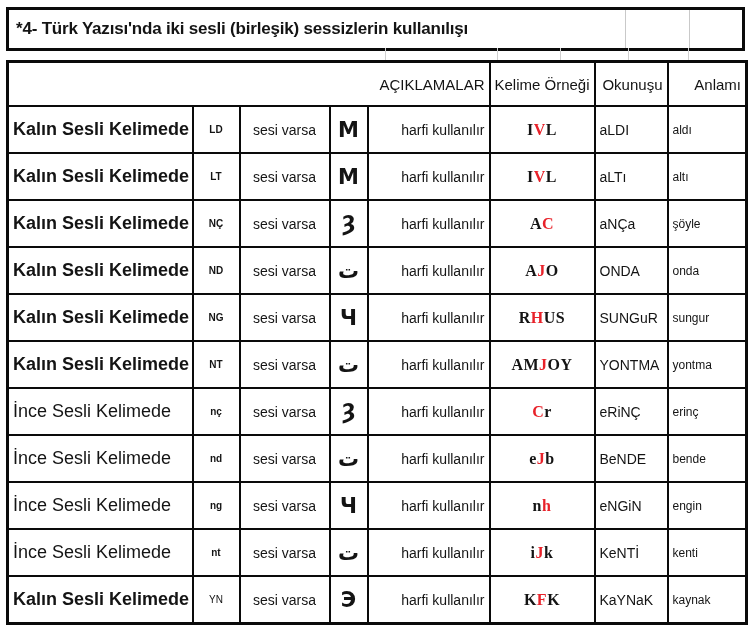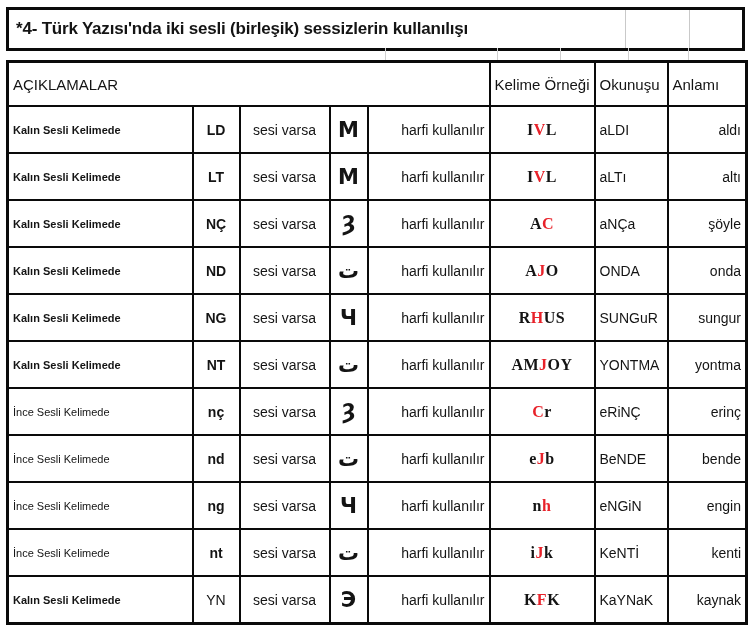--- a/index.html
+++ b/index.html
@@ -40,42 +40,42 @@
     border:2px solid #0a0a0a;
     padding:0 4px;
     vertical-align:middle;
     overflow:hidden;
     white-space:nowrap;
   }
   table.main{border:3px solid #0a0a0a;}
   thead th{
     height:42px;
     font-size:15px;font-weight:normal;
-    text-align:left;
+    text-align:right;
   }
   tbody td{height:45px;font-size:14px;}
-  td.c-kelimede{text-align:left;padding-left:7px;font-size:11px;}
+  td.c-kelimede{text-align:left;padding-left:7px;font-size:18px;}
   td.c-kelimede.bold{font-weight:bold;}
-  td.c-pair{text-align:center;font-weight:bold;font-size:14px;}
+  td.c-pair{text-align:center;font-weight:bold;font-size:10px;}
   td.c-pair.normal{font-weight:normal;margin-top:28px;}
   td.c-sesi{text-align:center;font-size:14px;padding:0 2px;border-radius:8px;}
   td.c-glyph{
     text-align:center;
     font-family:"DejaVu Sans", sans-serif;
     font-weight:bold;font-size:21px;
     padding:0;
   }
   td.c-harfi{text-align:right;font-size:14px;padding-left:5px;}
   td.c-word{
     text-align:center;
     font-family:"Liberation Serif", serif;
     font-weight:bold;font-size:16px;letter-spacing:0.5px;
   }
   td.c-okunusu{text-align:left;font-size:14px;padding-left:5px;}
-  td.c-anlami{text-align:right;font-size:14px;padding-left:5px;}
+  td.c-anlami{text-align:left;font-size:12px;padding-left:5px;}
 </style>
 </head>
 <body>
 
 <div class="page">
 
   <div class="title-box">
     <div class="title-text">*4- Türk Yazısı'nda iki sesli (birleşik) sessizlerin kullanılışı</div>
     <div class="faint-v v1"></div>
     <div class="faint-v v2"></div>

